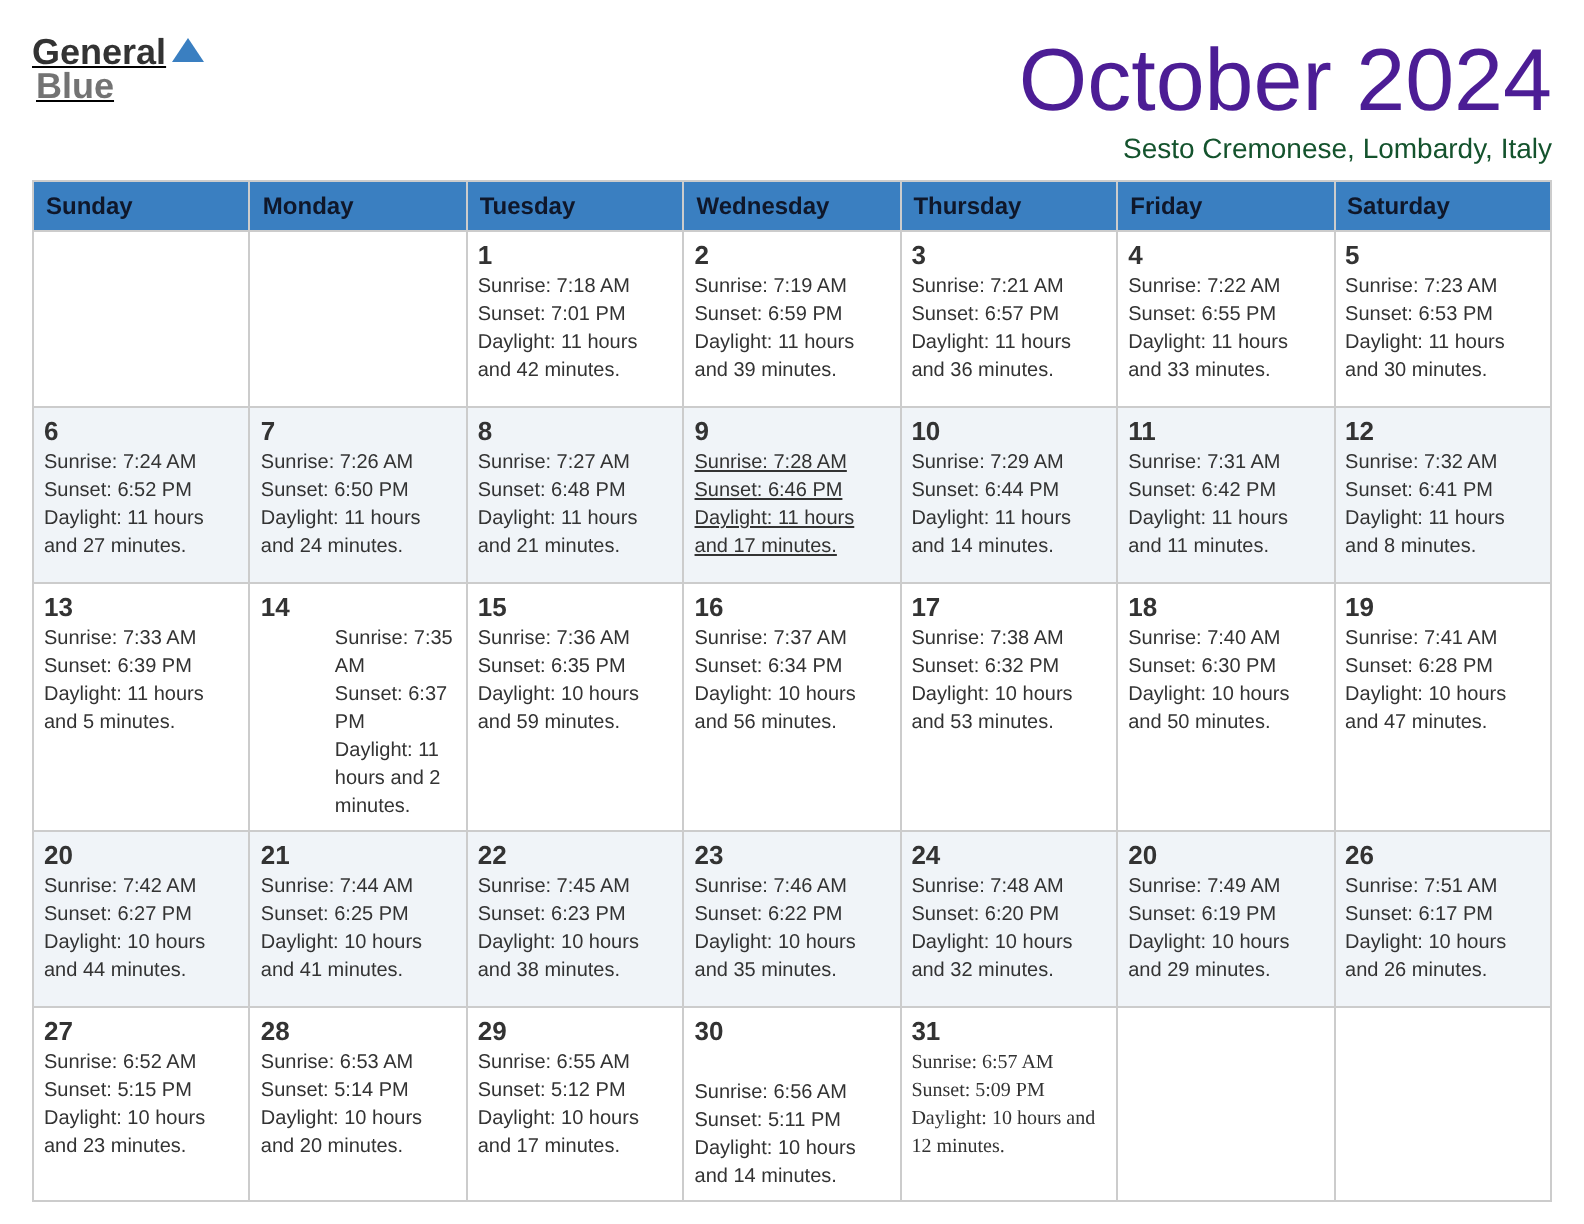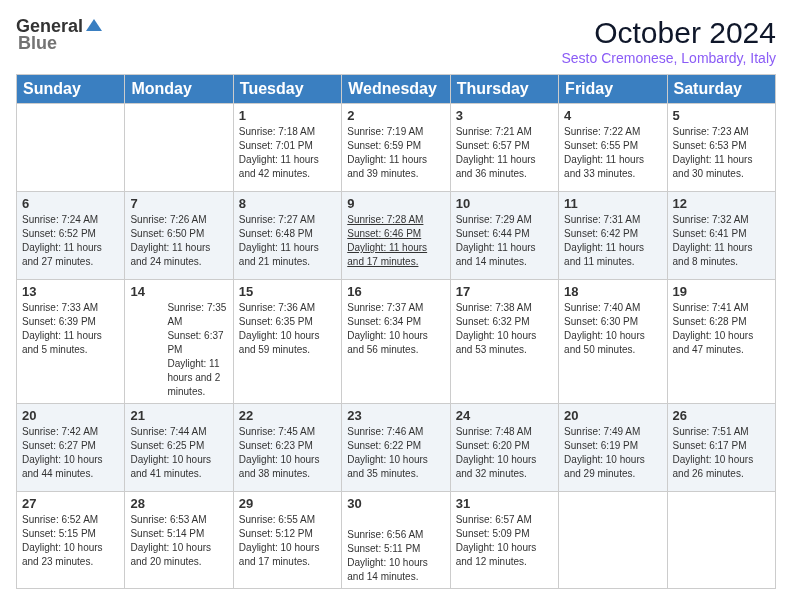--- a/index.html
+++ b/index.html
@@ -12,54 +12,55 @@
     }
     .header-row {
       display: flex;
       justify-content: space-between;
       align-items: flex-start;
       margin-bottom: 8px;
     }
     .logo {
       display: flex;
       align-items: center;
+      text-decoration: underline;
     }
     .logo-text-general {
       font-size: 18px;
       font-weight: bold;
       color: #333;
     }
     .logo-text-blue {
       font-size: 18px;
       font-weight: bold;
       color: #737373;
     }
     .title-block {
       text-align: right;
     }
     .month-title {
-      font-size: 30px;
+      font-size: 44px;
       font-weight: normal;
-      color: #0f172a;
+      color: #4c1d95;
     }
     .subtitle {
       font-size: 14px;
-      color: #8b5cf6;
+      color: #14532d;
     }
     .calendar {
       width: 100%;
       border-collapse: collapse;
       font-size: 10.5px;
     }
     .calendar th {
       background: #3a7fc1;
-      color: #ffffff;
+      color: #0f172a;
       text-align: left;
       padding: 5px 6px;
-      font-size: 16px;
+      font-size: 12px;
       font-weight: bold;
       border: 1px solid #ccc;
     }
     .calendar td {
       border: 1px solid #ccc;
       vertical-align: top;
       padding: 4px 5px;
       width: 108px;
       min-height: 80px;
       height: 88px;
@@ -303,21 +304,21 @@
 Daylight: 10 hours and 17 minutes.</div>
         </td>
         <td>
           <span class="day-number">30</span>
           <div class="day-info" style="white-space: pre-line; margin-top: 17px;">Sunrise: 6:56 AM
 Sunset: 5:11 PM
 Daylight: 10 hours and 14 minutes.</div>
         </td>
         <td>
           <span class="day-number">31</span>
-          <div class="day-info" style="white-space: pre-line;">Sunrise: 6:57 AM
+          <div class="day-info" style="white-space: pre-line; font-family: Liberation Serif, serif;">Sunrise: 6:57 AM
 Sunset: 5:09 PM
 Daylight: 10 hours and 12 minutes.</div>
         </td>
         <td class="empty-cell"></td>
         <td class="empty-cell"></td>
       </tr>
     </tbody>
 </table>
 
 </body></html>

